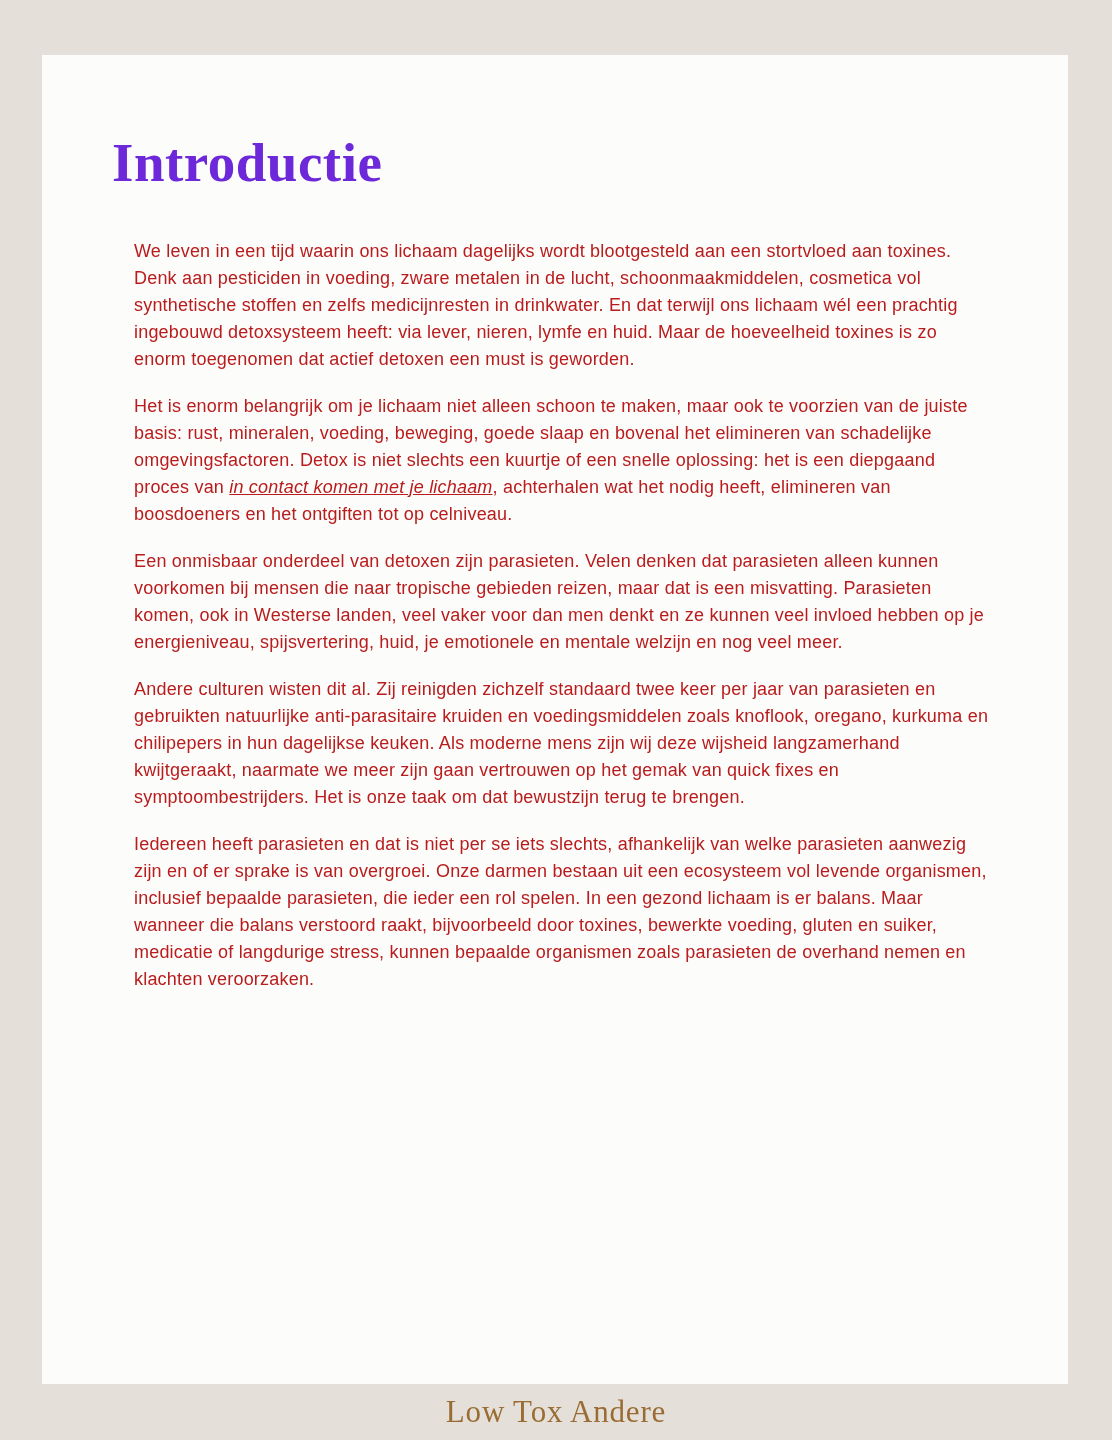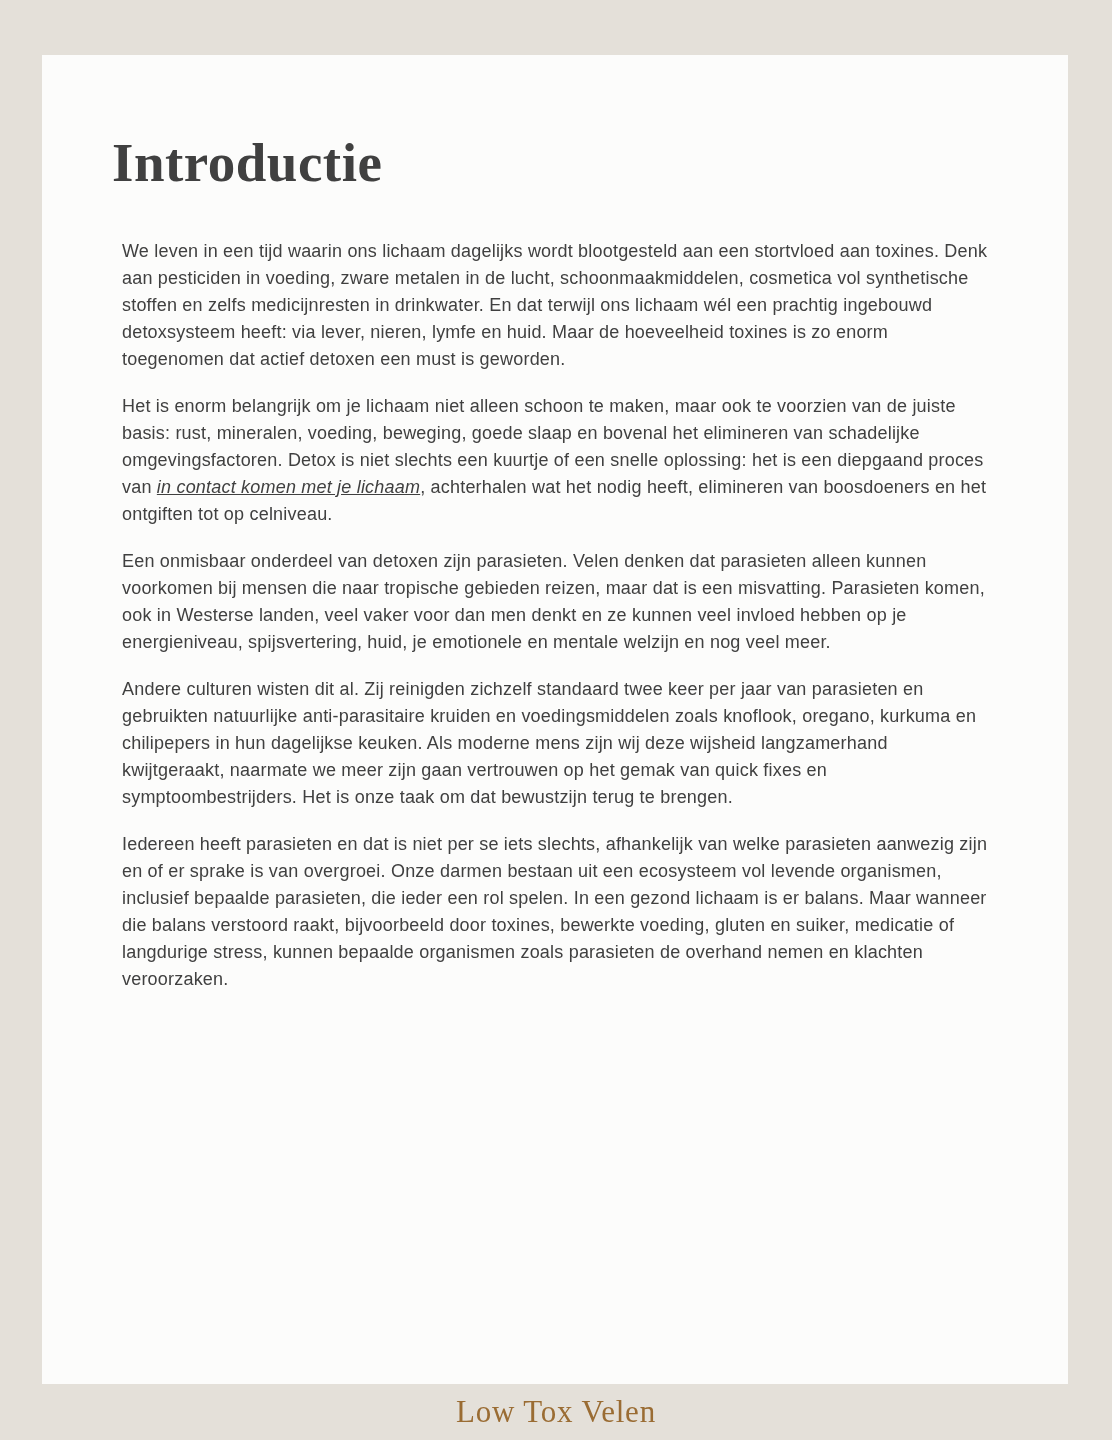--- a/index.html
+++ b/index.html
@@ -22,33 +22,33 @@
     width: 1026px;
     height: 1329px;
     background: #fcfcfb;
     padding: 78px 78px 0 70px;
   }
   .page-title {
     font-family: "Liberation Serif", "DejaVu Serif", serif;
     font-weight: 600;
     font-size: 55px;
     line-height: 1.1;
-    color: #404040;
+    color: #6d28d9;
     letter-spacing: 0.5px;
     margin: 0 0 44px 0;
   }
   .body-copy {
     margin-left: 10px;
     width: 872px;
   }
   .body-copy p {
-    margin: 0 0 20px 0;
+    margin: 0 0 20px 12px;
     font-size: 18px;
     line-height: 27px;
-    color: #404040;
+    color: #b91c1c;
     letter-spacing: 0.2px;
   }
   .italic-phrase {
     font-style: italic;
     text-decoration: underline;
   }
   .footer-band {
     position: absolute;
     left: 0;
     top: 1384px;
@@ -79,14 +79,14 @@
 
     <p>Een onmisbaar onderdeel van detoxen zijn parasieten. Velen denken dat parasieten alleen kunnen voorkomen bij mensen die naar tropische gebieden reizen, maar dat is een misvatting. Parasieten komen, ook in Westerse landen, veel vaker voor dan men denkt en ze kunnen veel invloed hebben op je energieniveau, spijsvertering, huid, je emotionele en mentale welzijn en nog veel meer.</p>
 
     <p>Andere culturen wisten dit al. Zij reinigden zichzelf standaard twee keer per jaar van parasieten en gebruikten natuurlijke anti-parasitaire kruiden en voedingsmiddelen zoals knoflook, oregano, kurkuma en chilipepers in hun dagelijkse keuken. Als moderne mens zijn wij deze wijsheid langzamerhand kwijtgeraakt, naarmate we meer zijn gaan vertrouwen op het gemak van quick fixes en symptoombestrijders. Het is onze taak om dat bewustzijn terug te brengen.</p>
 
     <p>Iedereen heeft parasieten en dat is niet per se iets slechts, afhankelijk van welke parasieten aanwezig zijn en of er sprake is van overgroei. Onze darmen bestaan uit een ecosysteem vol levende organismen, inclusief bepaalde parasieten, die ieder een rol spelen. In een gezond lichaam is er balans. Maar wanneer die balans verstoord raakt, bijvoorbeeld door toxines, bewerkte voeding, gluten en suiker, medicatie of langdurige stress, kunnen bepaalde organismen zoals parasieten de overhand nemen en klachten veroorzaken.</p>
   </div>
 </div>
 
 <div class="footer-band">
-  <span class="brand">Low Tox Velen</span>
+  <span class="brand">Low Tox Andere</span>
 </div>
 
 </body></html>

